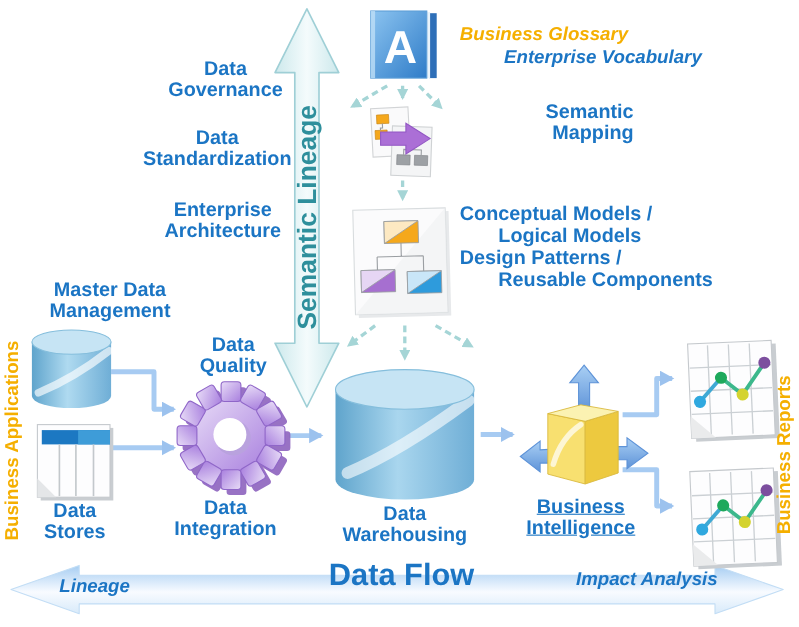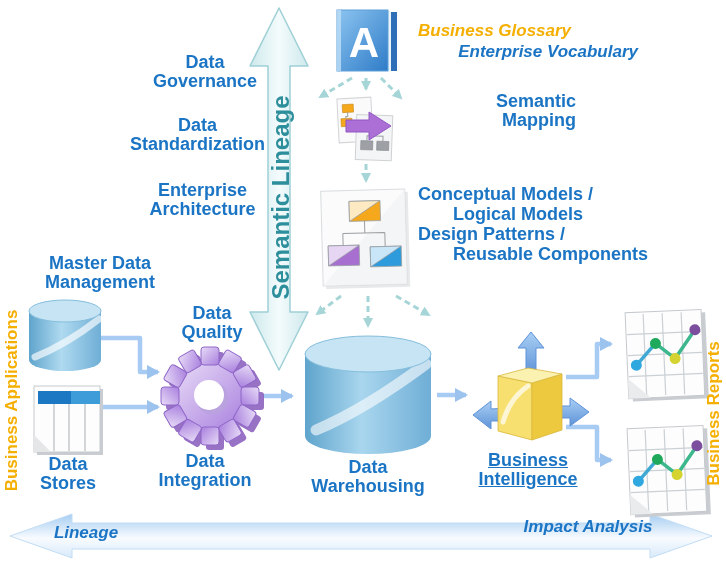--- a/index.html
+++ b/index.html
@@ -274,15 +274,16 @@
 Warehousing</div>
   <div class="lbl" style="left:463px;top:451px;width:130px;text-decoration:underline;">Business
 Intelligence</div>
 
   <div class="lbl gold vert" style="left:-94px;top:391px;width:210px;">Business Applications</div>
   <div class="lbl gold vert" style="left:613px;top:404px;width:200px;">Business Reports</div>
 
   <div class="lbl teal vert" style="left:140px;top:188px;width:280px;font-size:24px;">Semantic Lineage</div>
 
   <div class="lbl mid" style="left:36px;top:522px;width:100px;text-align:center;">Lineage</div>
+  <div class="lbl big" style="left:255px;top:508px;width:220px;">Data Flow</div>
   <div class="lbl mid" style="left:508px;top:516px;width:160px;">Impact Analysis</div>
 
 </div>
 
 </body></html>

